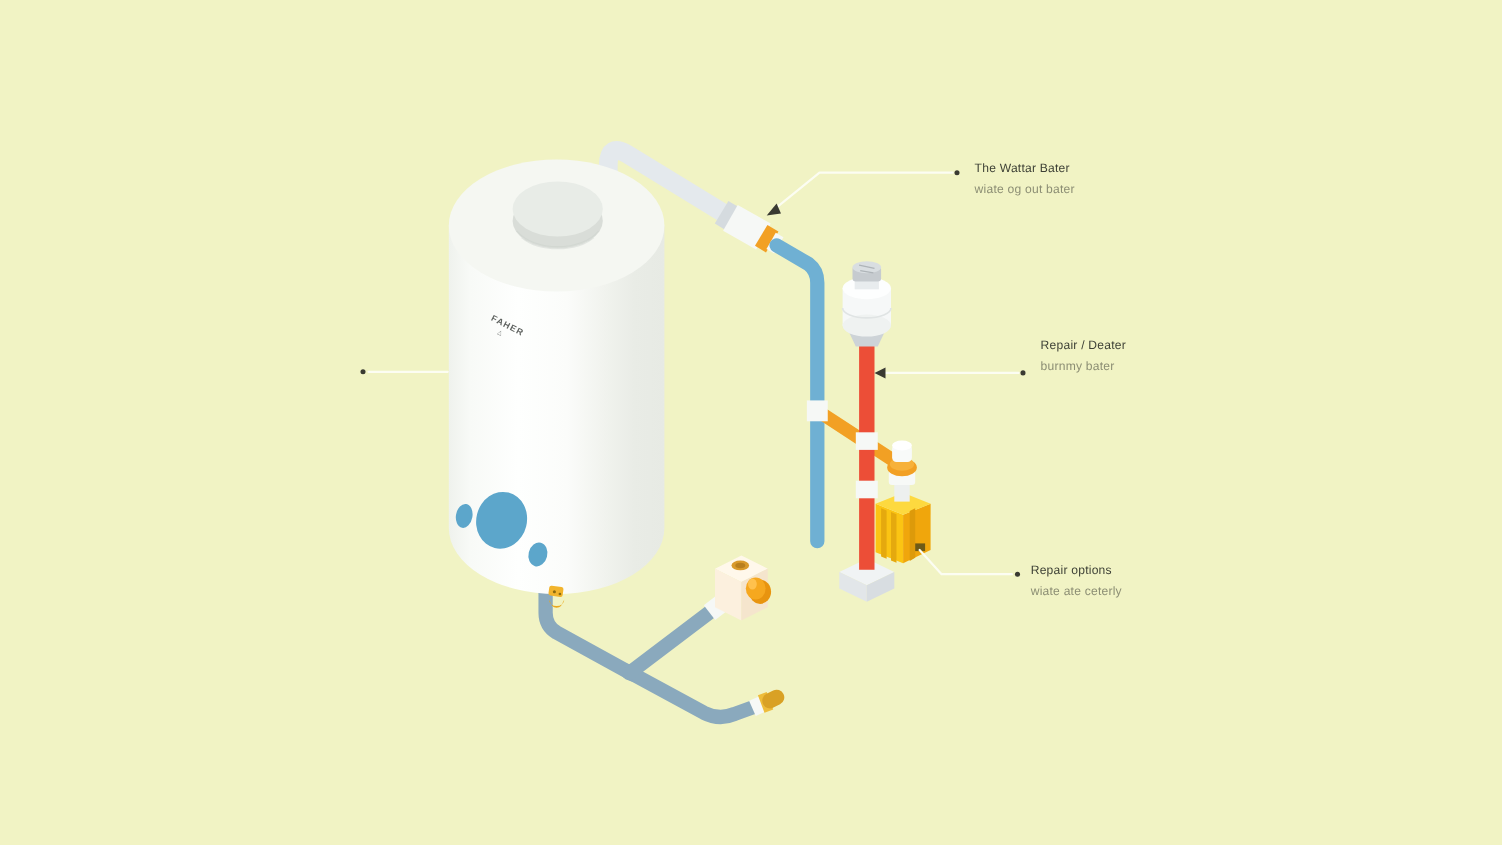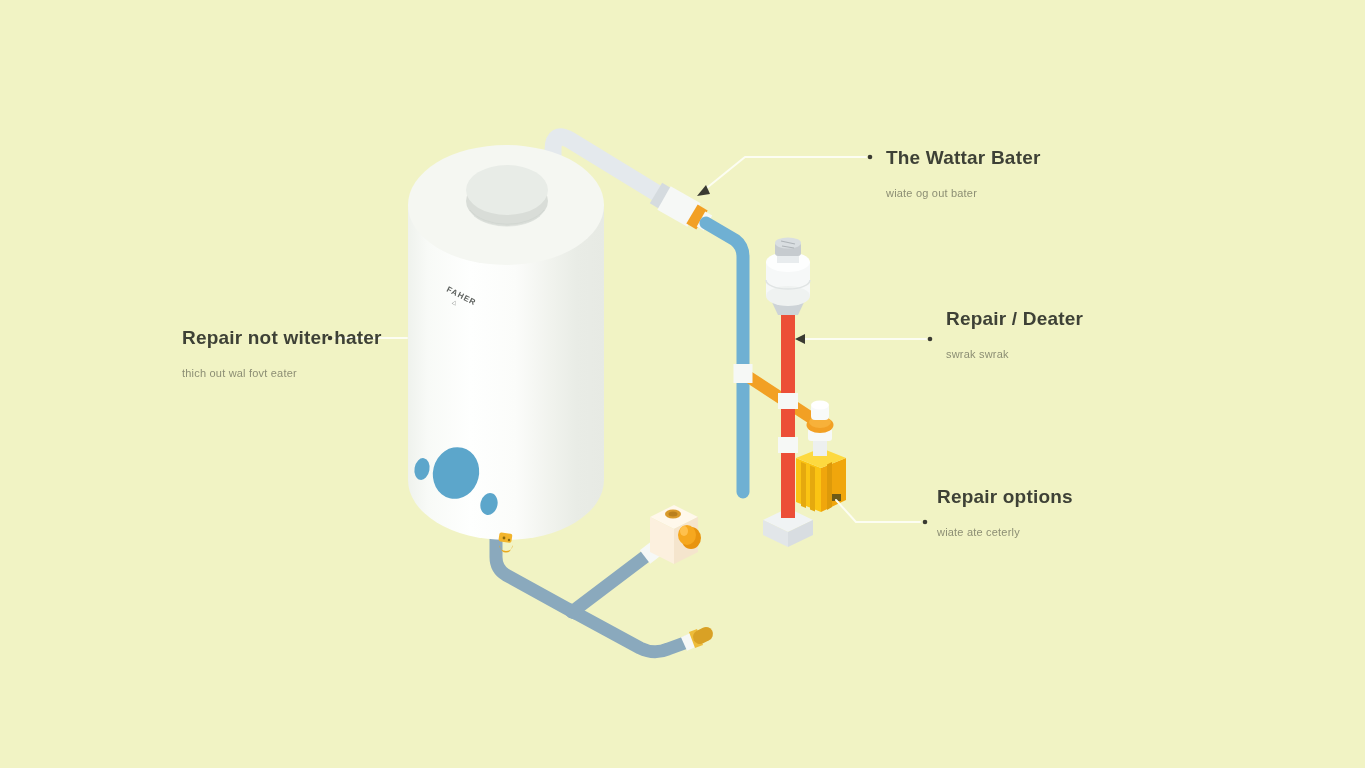--- a/index.html
+++ b/index.html
@@ -20,22 +20,22 @@
   .s-leader{stroke:var(--leader-line);stroke-width:2;fill:none;stroke-linecap:round;stroke-linejoin:round}
   .f-marker{fill:var(--marker-dark)}
   .f-rad-front{fill:var(--radiator-front)}
   .f-rad-side{fill:var(--radiator-side)}
   .f-rad-top{fill:var(--radiator-top)}
   .f-rad-stripe{fill:var(--radiator-stripe)}
   .f-spot{fill:var(--spot-blue)}
   .f-knob{fill:var(--knob-orange)}
 
   .callout{position:absolute;white-space:nowrap}
-  .callout-title{font-size:19px;font-weight:bold;color:var(--title,#3E4136);letter-spacing:.2px}
-  .callout-sub{font-size:11px;color:var(--subtitle,#8C8E74);margin-top:18px;letter-spacing:.2px}
+  .callout-title{font-size:11px;font-weight:normal;color:var(--title,#3E4136);letter-spacing:.2px}
+  .callout-sub{font-size:11px;color:var(--subtitle,#8C8E74);margin-top:7px;letter-spacing:.2px}
 </style>
 </head>
 <body>
 
 <div class="stage">
 
   <svg width="1365" height="768" viewBox="0 0 1365 768">
     <defs>
       <linearGradient id="tankGrad" x1="0" y1="0" x2="1" y2="0">
         <stop offset="0" stop-color="#EFF2ED"></stop>
@@ -179,28 +179,24 @@
         <circle class="f-marker" cx="925" cy="522" r="2.3"></circle>
       </g>
     </g>
   </svg>
 
   <div class="callout" style="left:886px;top:147px">
     <div class="callout-title">The Wattar Bater</div>
     <div class="callout-sub">wiate og out bater</div>
   </div>
 
-  <div class="callout" style="left:182px;top:327px">
-    <div class="callout-title">Repair not witer hater</div>
-    <div class="callout-sub">thich out wal fovt eater</div>
-  </div>
 
   <div class="callout" style="left:946px;top:308px">
     <div class="callout-title">Repair / Deater</div>
-    <div class="callout-sub">swrak swrak</div>
+    <div class="callout-sub">burnmy bater</div>
   </div>
 
-  <div class="callout" style="left:937px;top:486px">
+  <div class="callout" style="left:937px;top:513px">
     <div class="callout-title">Repair options</div>
     <div class="callout-sub">wiate ate ceterly</div>
   </div>
 
 </div>
 
 </body></html>

